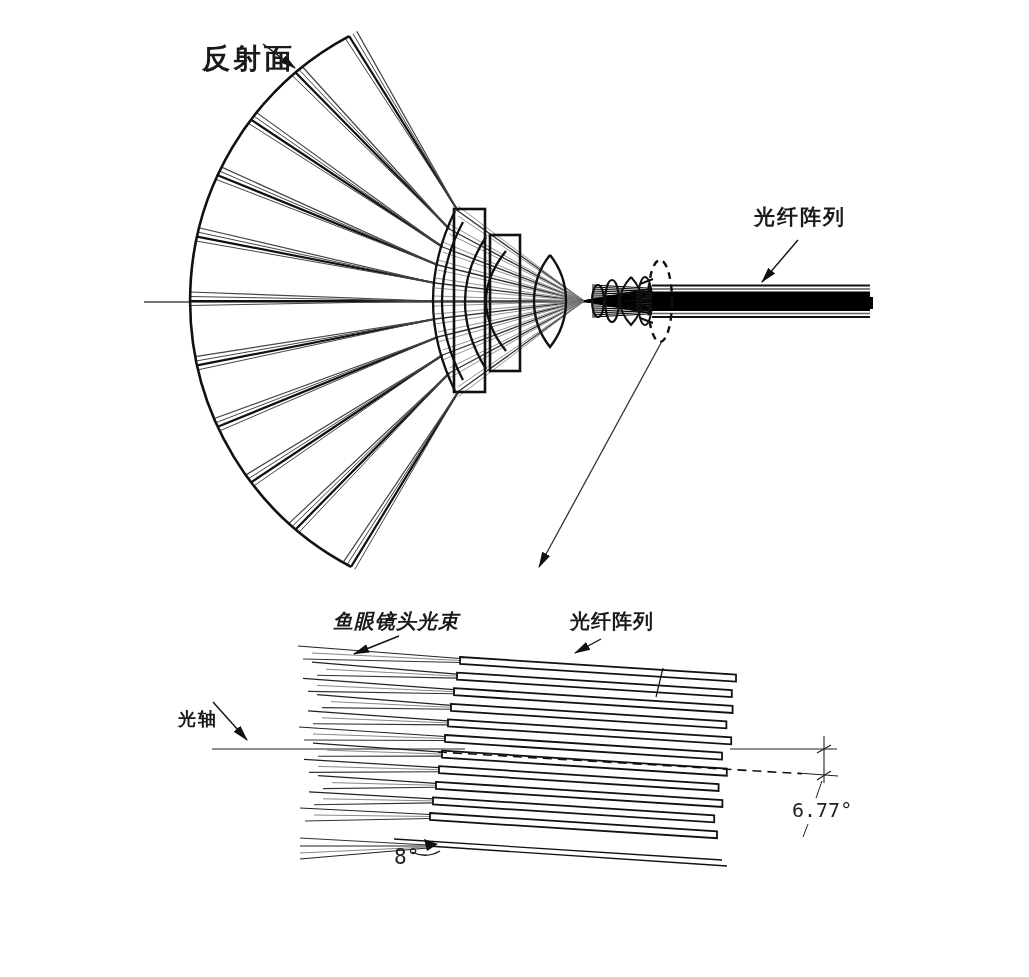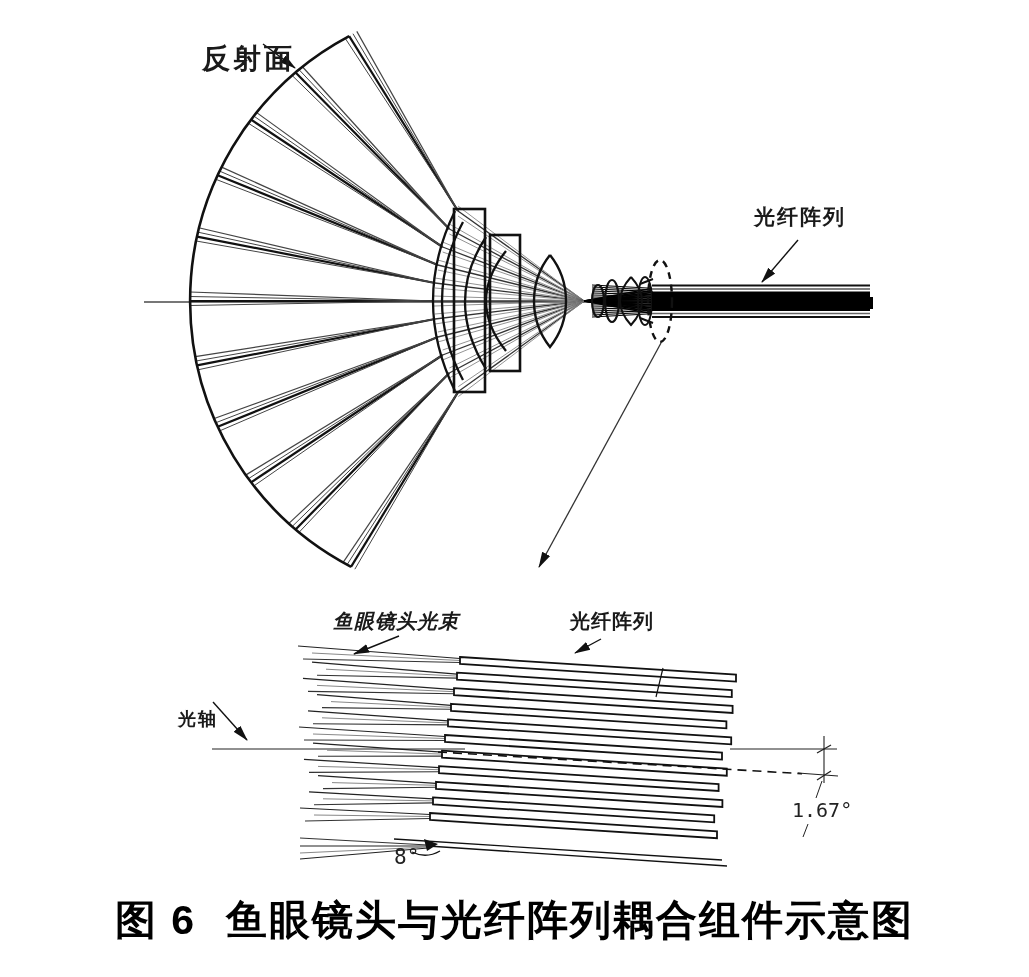--- a/index.html
+++ b/index.html
@@ -257,19 +257,16 @@
   <line x1="601" y1="639" x2="575" y2="653" stroke="#111" stroke-width="1.4" marker-end="url(#ah)"></line>
   <line x1="213" y1="702" x2="247" y2="740" stroke="#111" stroke-width="1.4" marker-end="url(#ah)"></line>
 </svg>
 
 <div class="lbl cjk" style="left:202px;top:12px;font-size:28px;letter-spacing:3px;margin-top:28px;">反射面</div>
 <div class="lbl cjk" style="left:754px;top:203px;font-size:21px;letter-spacing:2px;">光纤阵列</div>
 <div class="lbl cjk" style="left:333px;top:608px;font-size:20px;letter-spacing:1px;font-weight:700;font-style:italic;">鱼眼镜头光束</div>
 <div class="lbl cjk" style="left:570px;top:608px;font-size:20px;letter-spacing:1px;font-weight:700;">光纤阵列</div>
 <div class="lbl cjk" style="left:178px;top:667px;font-size:18px;letter-spacing:2px;font-weight:700;margin-top:40px;">光轴</div>
 <div class="lbl num" style="left:394px;top:845px;font-size:21px;">8°</div>
-<div class="lbl num" style="left:792px;top:798px;font-size:20px;">1.67°</div>
-
-<div class="caption">
-  <span>图 6</span><span class="gap"></span><span>鱼眼镜头与光纤阵列耦合组件示意图</span>
+<div class="lbl num" style="left:792px;top:798px;font-size:20px;">6.77°</div>
+
+
 </div>
 
-</div>
-
 </body></html>

